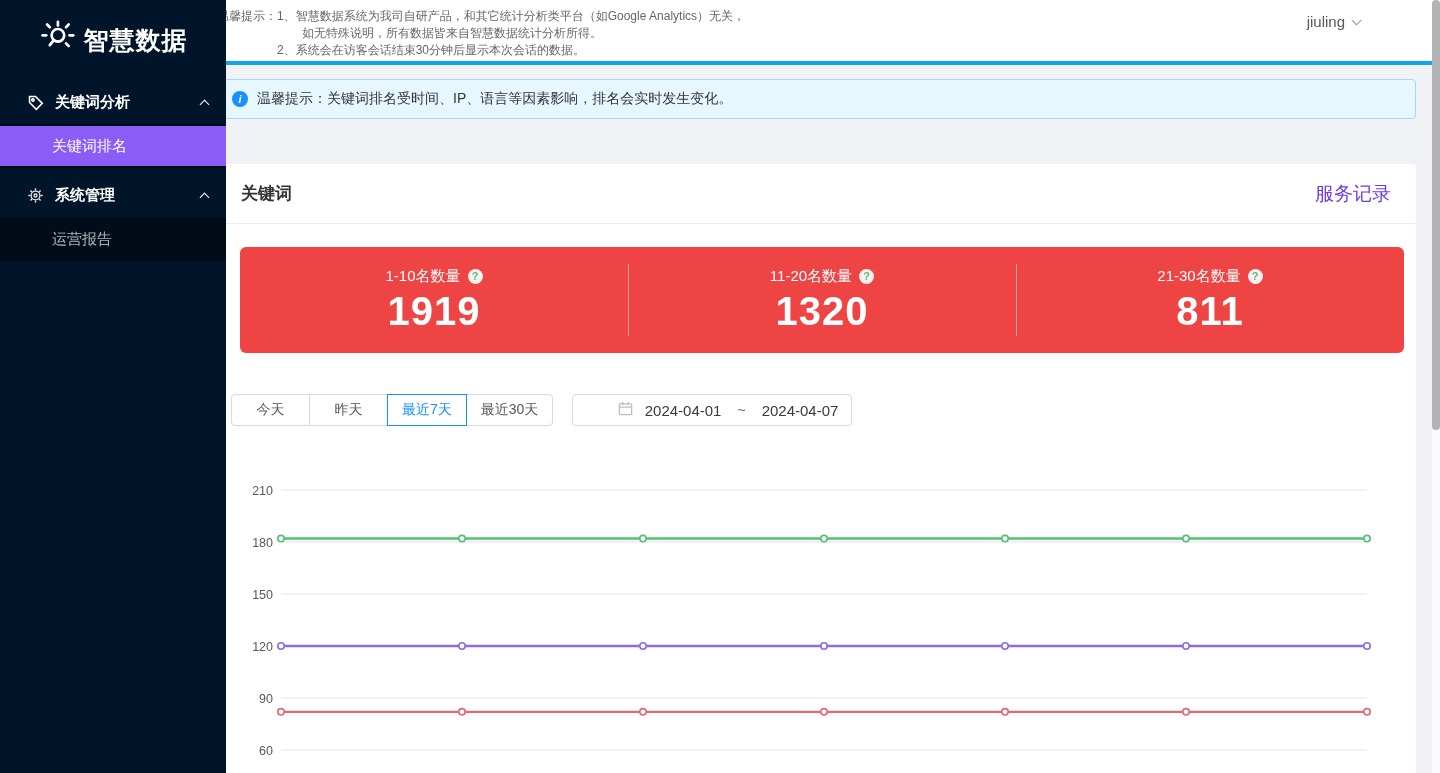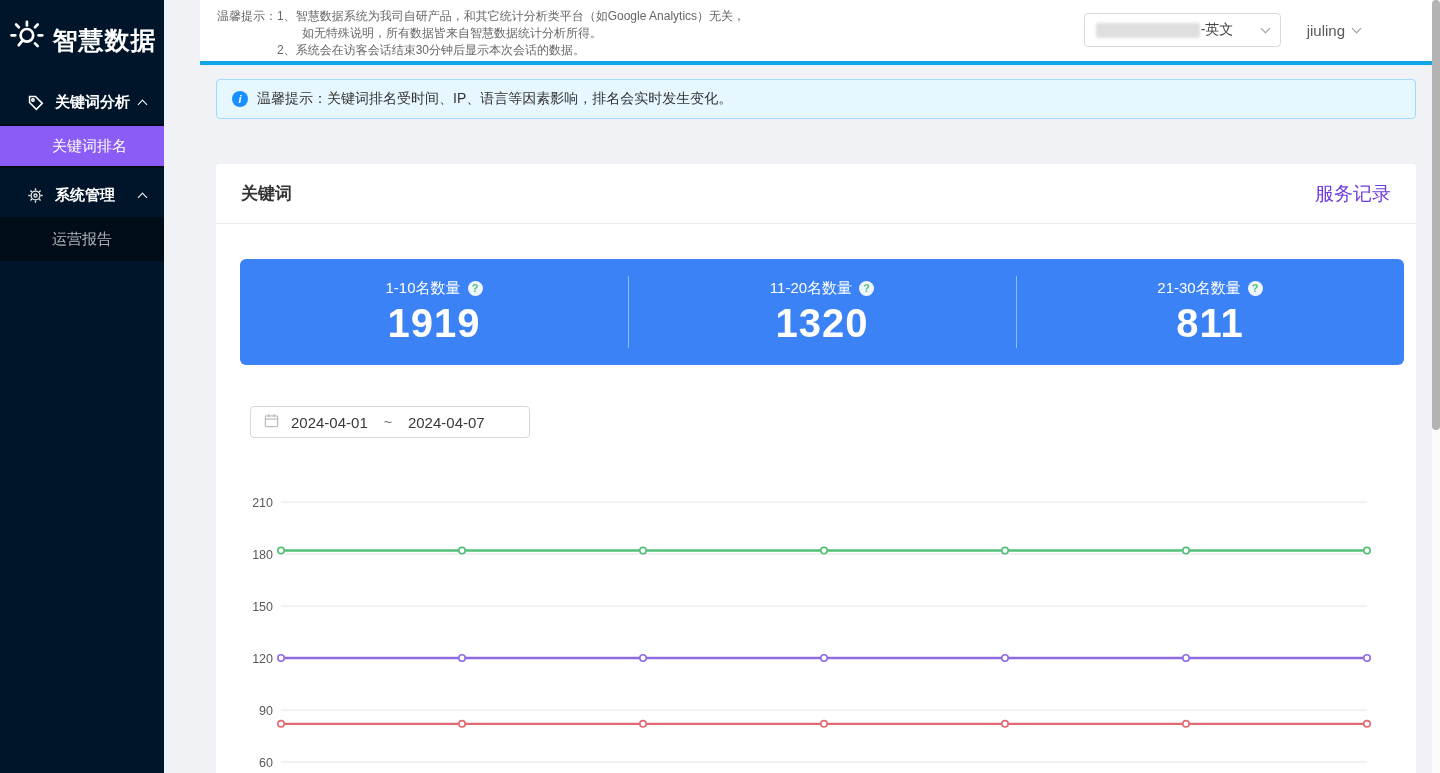--- a/index.html
+++ b/index.html
@@ -2,21 +2,21 @@
 <html><head>
 <meta charset="utf-8">
 <style>
   * { box-sizing: border-box; margin: 0; padding: 0; }
   html,body { width:1440px; height:773px; overflow:hidden; }
   body {
     font-family: "Liberation Sans", "DejaVu Sans", sans-serif;
     background:#f0f2f5; position:relative; color:#333;
   }
   
-  .sidebar { position:absolute; left:0; top:0; width:164px; height:773px; background:#001529; z-index:20; }
+  .sidebar { position:absolute; left:0; top:0; width:226px; height:773px; background:#001529; z-index:20; }
   .logo { height:80px; display:flex; align-items:center; justify-content:center; gap:9px; color:#fff; }
   .logo-text { font-size:25px; font-weight:700; letter-spacing:1px; }
   .menu-group { position:relative; }
   .group-title { height:44px; display:flex; align-items:center; padding:0 18px 0 27px; color:#fff; font-size:15px; font-weight:600; cursor:pointer; }
   .group-title .mi { width:17px; height:17px; margin-right:11px; display:flex; align-items:center; }
   .chev-up { width:7px; height:7px; border-right:1.6px solid #fff; border-bottom:1.6px solid #fff; transform:rotate(225deg); margin-left:auto; margin-top:4px; }
   .submenu { background:#000c17; padding:2px 0; }
   .submenu-item { height:40px; display:flex; align-items:center; padding-left:52px; color:rgba(255,255,255,0.68); font-size:15px; cursor:pointer; }
   .submenu-item.active { background:#8b5cf6; color:#fff; }
   .menu-group.g2 { margin-top:5px; }
@@ -33,34 +33,34 @@
   .user { display:flex; align-items:center; gap:8px; font-size:15px; color:#595959; cursor:pointer; }
   
   .content { position:absolute; left:200px; top:65px; width:1232px; }
   .alert { margin:14px 16px 0 16px; height:40px; background:#e6f7ff; border:1px solid #a3d8ff; border-radius:4px; display:flex; align-items:center; padding:0 15px; font-size:14px; color:#333; }
   .info-icon { width:16px; height:16px; border-radius:50%; background:#1890ff; color:#fff; font-size:11px; font-weight:700; font-style:italic; display:flex; align-items:center; justify-content:center; margin-right:9px; flex:none; }
   .card { margin:14px 16px 0 16px; background:#fff; border-radius:4px 4px 0 0; height:700px; }
   .card-header { height:60px; display:flex; align-items:center; justify-content:space-between; padding:11px 25px; border-bottom:1px solid #ededed;margin-top:45px; }
   .card-title { font-size:17px; font-weight:700; color:#333; }
   .service-link { font-size:19px; color:#6e3ce0; cursor:pointer; }
   
-  .stats { margin:35px 12px 0 24px; height:106px; background:#3b82f6; border-radius:6px; display:flex; color:#fff; }
+  .stats { margin:23px 12px 0 24px; height:106px; background:#ef4444; border-radius:6px; display:flex; color:#fff; }
   .stat { flex:1; display:flex; flex-direction:column; align-items:center; justify-content:center; position:relative; }
   .stat + .stat::before { content:""; position:absolute; left:0; top:17px; bottom:17px; width:1px; background:rgba(255,255,255,0.45); }
   .stat-label { font-size:15px; display:flex; align-items:center; gap:7px; }
   .help-icon { width:15px; height:15px; border-radius:50%; background:rgba(255,255,255,0.92); color:#53c276; font-size:11px; font-weight:700; display:flex; align-items:center; justify-content:center; }
   .stat-value { font-size:40px; font-weight:600; margin-top:3px; letter-spacing:1px; }
   
   .filter-row { margin:41px 0 0 15px; display:flex; align-items:center; }
   .btn-group { display:flex; }
   .fbtn { min-width:79px; height:32px; background:#fff; border:1px solid #d9d9d9; margin-left:-1px; display:flex; align-items:center; justify-content:center; font-size:14px; color:#595959; padding:0 14px; cursor:pointer; position:relative; }
   .fbtn:first-child { margin-left:0; border-radius:4px 0 0 4px; }
   .fbtn:last-child { border-radius:0 4px 4px 0; }
   .fbtn.selected { color:#1890ff; border-color:#1890ff; z-index:2; }
-  .date-box { margin-left:19px; width:280px; height:32px; border:1px solid #d9d9d9; border-radius:4px; background:#fff; display:flex; align-items:center; padding:0 13px; gap:12px; cursor:pointer; }
+  .date-box { margin-left:19px; width:280px; height:32px; border:1px solid #d9d9d9; border-radius:4px; background:#fff; display:flex; align-items:center; padding:0 13px; gap:12px; cursor:pointer;justify-content:flex-end; }
   .date-text { font-size:15px; color:#3a3a3a; }
   .date-sep { font-size:14px; color:#666; margin:0 4px; }
   
   .chart { position:relative; margin-top:47px; height:345px; overflow:hidden; }
   
   .scrollbar { position:absolute; right:0; top:0; width:8px; height:773px; background:#fafafa; z-index:30; }
   .scroll-thumb { position:absolute; top:0; left:0; width:8px; height:430px; background:#b3b3b3; border-radius:4px; }
 </style>
 </head>
 <body>
@@ -130,25 +130,20 @@
 <div class="topbar">
   <div class="notice">
     <span>温馨提示：</span>
     <div class="notice-lines">
       <div>1、智慧数据系统为我司自研产品，和其它统计分析类平台（如Google Analytics）无关，</div>
       <div class="indent">如无特殊说明，所有数据皆来自智慧数据统计分析所得。</div>
       <div>2、系统会在访客会话结束30分钟后显示本次会话的数据。</div>
     </div>
   </div>
   <div class="topbar-right">
-    <div class="site-select">
-      <span class="redacted"></span>
-      <span class="site-suffix">-英文</span>
-      <span class="chev-down"></span>
-    </div>
     <div class="user">
       <span>jiuling</span>
       <span class="chev-down"></span>
     </div>
   </div>
 </div>
 
 <div class="content">
   <div class="alert">
     <span class="info-icon">i</span>
@@ -179,20 +174,26 @@
       <div class="stat">
         <div class="stat-label">
           <span>21-30名数量</span>
           <span class="help-icon">?</span>
         </div>
         <div class="stat-value">811</div>
       </div>
     </div>
 
     <div class="filter-row">
+      <div class="btn-group">
+        <div class="fbtn">今天</div>
+        <div class="fbtn">昨天</div>
+        <div class="fbtn selected">最近7天</div>
+        <div class="fbtn">最近30天</div>
+      </div>
       <div class="date-box">
         <span>
           <svg width="15" height="15" viewBox="0 0 16 16" fill="none" stroke="#bfbfbf" stroke-width="1.4">
             <rect x="1.5" y="3" width="13" height="11.5" rx="1"></rect>
             <line x1="5" y1="1" x2="5" y2="4.5"></line>
               <line x1="11" y1="1" x2="11" y2="4.5"></line>
             <line x1="1.5" y1="6.5" x2="14.5" y2="6.5"></line>
           </svg>
         </span>
         <span class="date-text">2024-04-01</span>

